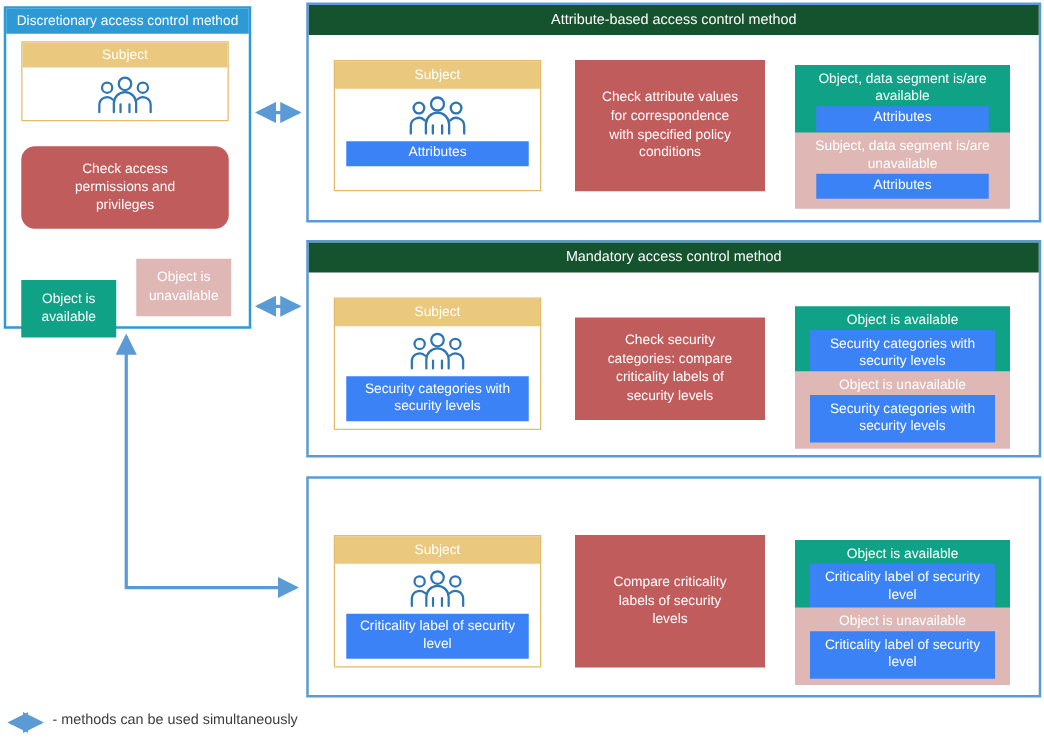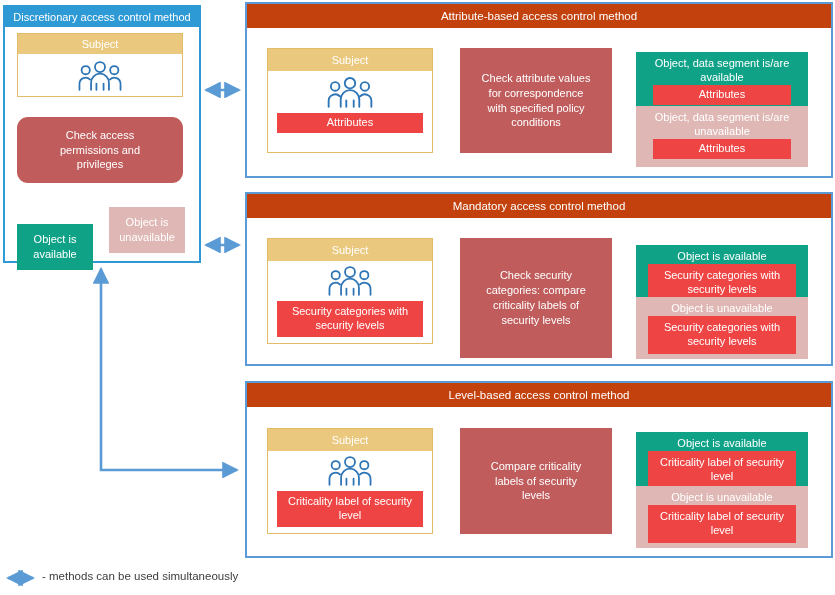--- a/index.html
+++ b/index.html
@@ -7,30 +7,30 @@
     position:relative;width:835px;height:595px;background:#fff;overflow:hidden;
     font-family:"Liberation Sans",sans-serif;
   }
   #lines{position:absolute;left:0;top:0;width:835px;height:595px;pointer-events:none;}
   .panel{position:absolute;background:#fff;box-sizing:border-box;}
   #p-disc{left:3px;top:5px;width:198px;height:258px;border:2px solid #2E9AD5;}
   #p-attr{left:245px;top:2px;width:588px;height:176px;border:2px solid #5B9BD5;}
   #p-mand{left:245px;top:192px;width:588px;height:174px;border:2px solid #5B9BD5;}
   #p-level{left:245px;top:381px;width:588px;height:177px;border:2px solid #5B9BD5;}
   .phead{
-    position:absolute;left:0;top:0;right:0;height:24px;background:#c2410c;color:#fff;
+    position:absolute;left:0;top:0;right:0;height:24px;background:#14532d;color:#fff;
     font-size:11.5px;line-height:24px;text-align:center;white-space:nowrap;
   }
   #p-disc .phead{background:#2E9AD5;height:20px;line-height:20px;font-size:11px;}
   .subject{position:absolute;border:1px solid #E3BC6A;background:#fff;box-sizing:border-box;}
   .tanhead{background:#EAC87E;color:#fff;font-size:11px;text-align:center;height:22px;line-height:22px;}
   #p-disc .tanhead{height:20px;line-height:20px;}
   .iconwrap{display:flex;justify-content:center;align-items:center;}
   .tag{
-    position:absolute;background:#ef4444;color:#fff;font-size:11px;text-align:center;
+    position:absolute;background:#3b82f6;color:#fff;font-size:11px;text-align:center;
     display:flex;align-items:center;justify-content:center;line-height:1.25;box-sizing:border-box;padding:0 4px;
   }
   .redbox{
     position:absolute;background:#C05C5C;color:#fff;font-size:11px;text-align:center;
     display:flex;align-items:center;justify-content:center;line-height:1.35;box-sizing:border-box;padding:4px 20px;
   }
   .greenbox{position:absolute;background:#10A287;color:#fff;box-sizing:border-box;margin-top:17px;}
   .pinkbox{position:absolute;background:#DFB8B5;color:#fff;box-sizing:border-box;}
   .resbox .title{font-size:11px;text-align:center;line-height:1.3;padding-top:4px;}
   .small-res{display:flex;align-items:center;justify-content:center;text-align:center;font-size:11px;line-height:1.35;}
@@ -122,21 +122,21 @@
         </svg>
       </div>
       <div class="tag" style="left:9px;top:64px;width:146px;height:20px;">Attributes</div>
     </div>
     <div class="redbox" style="left:213px;top:44px;width:152px;height:105px;">Check attribute values for correspondence with specified policy conditions</div>
     <div class="greenbox resbox" style="left:389px;top:31px;width:172px;height:61px;">
       <div class="title">Object, data segment is/are available</div>
       <div class="tag" style="left:17px;top:33px;width:138px;height:20px;">Attributes</div>
     </div>
     <div class="pinkbox resbox" style="left:389px;top:102px;width:172px;height:61px;">
-      <div class="title">Object, data segment is/are unavailable</div>
+      <div class="title">Subject, data segment is/are unavailable</div>
       <div class="tag" style="left:17px;top:33px;width:138px;height:20px;">Attributes</div>
     </div>
   </div>
 
   <div class="panel" id="p-mand">
     <div class="phead">Mandatory access control method</div>
     <div class="subject" style="left:20px;top:44px;width:166px;height:106px;">
       <div class="tanhead">Subject</div>
       <div class="iconwrap" style="height:38px;">
         <svg viewBox="0 0 56 36" width="50" height="33">
@@ -146,33 +146,32 @@
             <circle cx="44" cy="12" r="4.6"></circle>
               <path d="M51,34 v-6.5 a7,7 0 0 0 -12,-4.9"></path>
             <circle cx="28" cy="8.5" r="5.6"></circle>
               <path d="M18,34 v-8 a10,10 0 0 1 20,0 v8"></path>
             <path d="M24,34 v-7 M32,34 v-7"></path>
           </g>
         </svg>
       </div>
       <div class="tag" style="left:9px;top:62px;width:146px;height:36px;">Security categories with security levels</div>
     </div>
-    <div class="redbox" style="left:213px;top:44px;width:152px;height:120px;">Check security categories: compare criticality labels of security levels</div>
+    <div class="redbox" style="left:213px;top:60px;width:152px;height:82px;">Check security categories: compare criticality labels of security levels</div>
     <div class="greenbox resbox" style="left:389px;top:34px;width:172px;height:62px;">
       <div class="title">Object is available</div>
       <div class="tag" style="left:12px;top:19px;width:148px;height:38px;">Security categories with security levels</div>
     </div>
     <div class="pinkbox resbox" style="left:389px;top:103px;width:172px;height:62px;">
       <div class="title">Object is unavailable</div>
       <div class="tag" style="left:12px;top:19px;width:148px;height:38px;">Security categories with security levels</div>
     </div>
   </div>
 
   <div class="panel" id="p-level">
-    <div class="phead">Level-based access control method</div>
     <div class="subject" style="left:20px;top:45px;width:166px;height:106px;">
       <div class="tanhead">Subject</div>
       <div class="iconwrap" style="height:38px;">
         <svg viewBox="0 0 56 36" width="50" height="33">
           <g fill="#fff" stroke="#2E75B6" stroke-width="2" stroke-linecap="round" stroke-linejoin="round">
             <circle cx="12" cy="12" r="4.6"></circle>
               <path d="M5,34 v-6.5 a7,7 0 0 1 12,-4.9"></path>
             <circle cx="44" cy="12" r="4.6"></circle>
               <path d="M51,34 v-6.5 a7,7 0 0 0 -12,-4.9"></path>
             <circle cx="28" cy="8.5" r="5.6"></circle>

